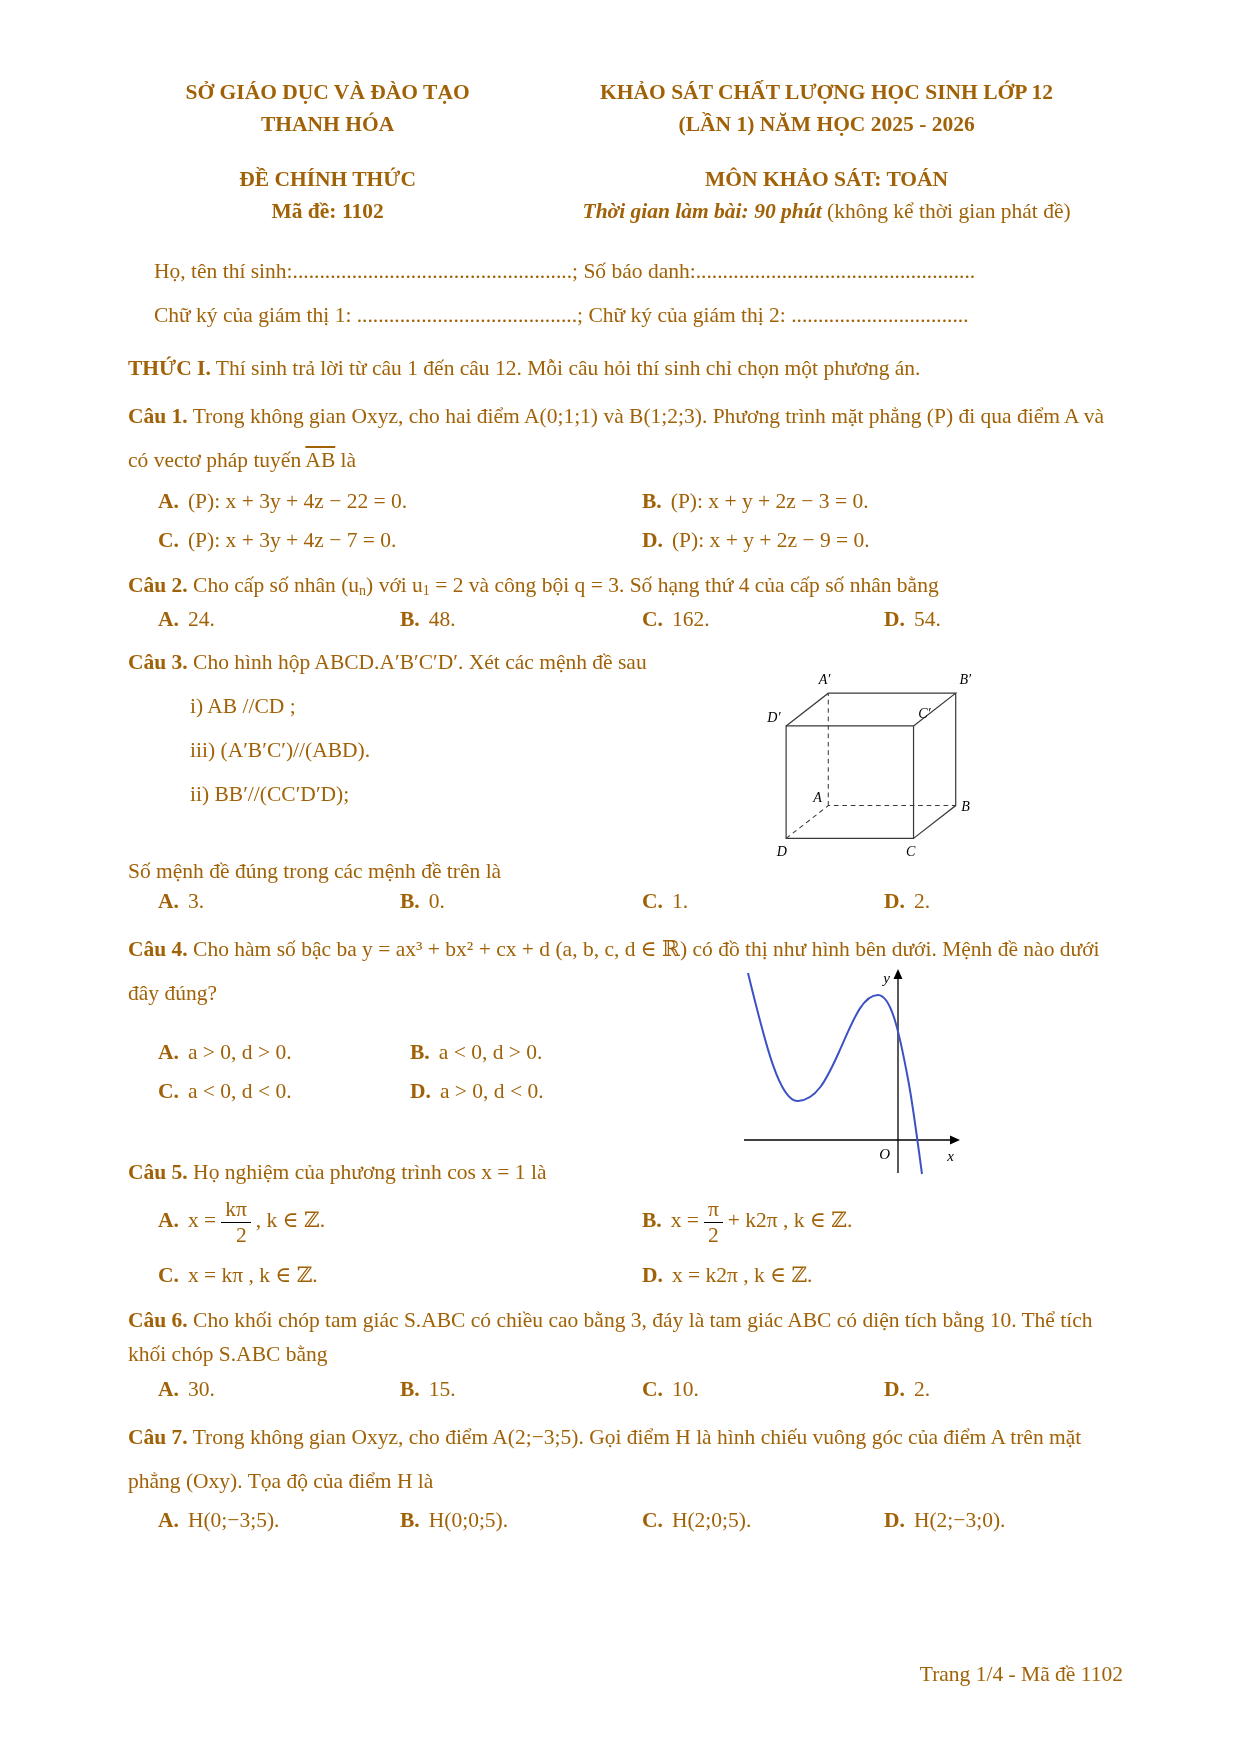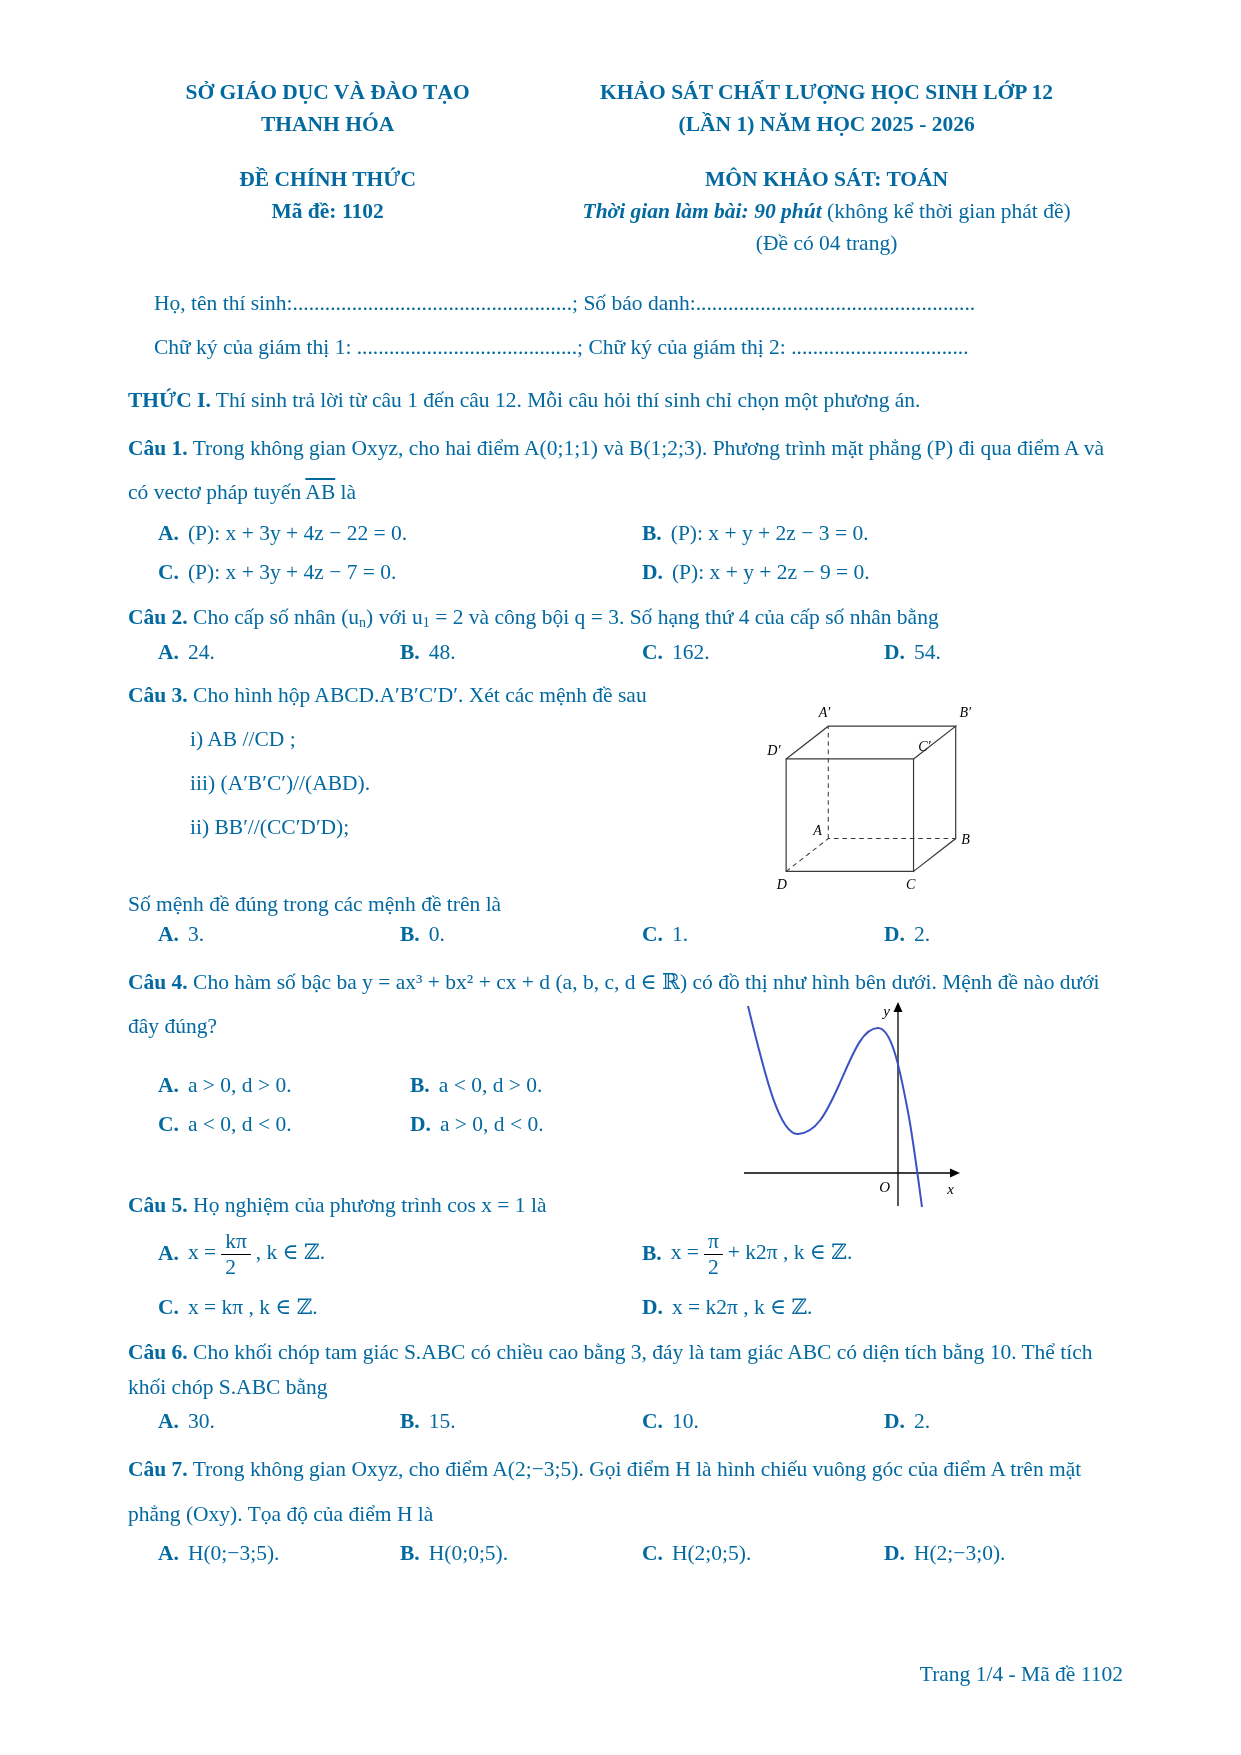--- a/index.html
+++ b/index.html
@@ -1,17 +1,17 @@
 <!DOCTYPE html>
 <html><head>
 <meta charset="utf-8">
 <style>
   html,body{margin:0;padding:0;background:#ffffff;}
   .page{
-    width:1241px;height:1755px;background:#fff;color:#0369a1;
+    width:1241px;height:1755px;background:#fff;color:#a16207;
     font-family:"Liberation Serif","DejaVu Serif",serif;
     font-size:21.5px;box-sizing:border-box;
     padding:76px 115px 60px 128px;
     position:relative;overflow:hidden;
   }
   .b{font-weight:700;}
   .i{}
   .bi{font-weight:700;font-style:italic;}
   .head{display:grid;grid-template-columns:40% 60%;}
   .hcell{text-align:center;line-height:1.5;}
@@ -26,21 +26,21 @@
   .opts2{display:grid;grid-template-columns:1fr 1fr;padding-left:30px;}
   .opts2 .opt{padding:7px 0;}
   .opts2.narrow{grid-template-columns:252px 252px;margin-top:18px;}
   .opts4{display:grid;grid-template-columns:25% 25% 25% 25%;padding-left:30px;}
   .opts4 .opt{padding:5px 0;}
   .q3body{display:flex;align-items:flex-start;}
   .stmts{flex:1;padding-left:62px;line-height:2.05;padding-top:4px;}
   .boxfig{margin-right:128px;margin-top:-14px;flex:none;}
   .q4{min-height:220px;}
   .graphfig{position:absolute;right:160px;top:40px;pointer-events:none;}
-  .frac{display:inline-flex;flex-direction:column;align-items:flex-start;vertical-align:middle;margin:0 5px;line-height:1.15;}
+  .frac{display:inline-flex;flex-direction:column;align-items:flex-end;vertical-align:middle;margin:0 5px;line-height:1.15;}
   .fnum{padding:0 4px;border-bottom:1.4px solid #000;}
   .fden{padding:0 4px;}
   sub{font-size:0.65em;line-height:0;vertical-align:-0.25em;}
   .ov{text-decoration:overline;text-align:right;}
   .footer{position:absolute;right:118px;bottom:68px;}
   svg text{font-family:"Liberation Serif","DejaVu Serif",serif;}
 </style>
 </head>
 <body>
 
@@ -60,21 +60,20 @@
     <div class="hcell">
       <div class="b">ĐỀ CHÍNH THỨC</div>
       <div class="b">Mã đề: 1102</div>
     </div>
     <div class="hcell">
       <div class="b">MÔN KHẢO SÁT: TOÁN</div>
       <div>
         <span class="bi">Thời gian làm bài: 90 phút</span>
         <span class="i">(không kể thời gian phát đề)</span>
       </div>
-      <div class="i">(Đề có 04 trang)</div>
     </div>
   </div>
 
   <div class="cand">
     <div>Họ, tên thí sinh:....................................................; Số báo danh:....................................................</div>
     <div>Chữ ký của giám thị 1: .........................................; Chữ ký của giám thị 2: .................................</div>
   </div>
 
   <div class="part1">
     <span class="ql">THỨC I.</span>

